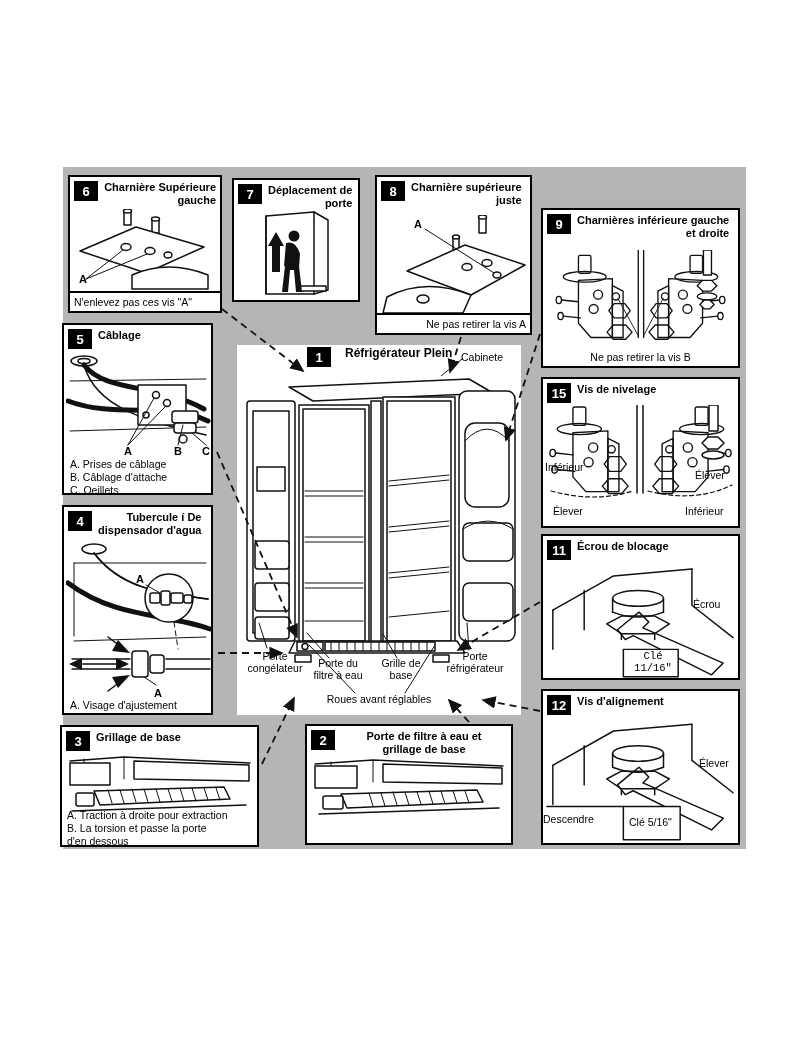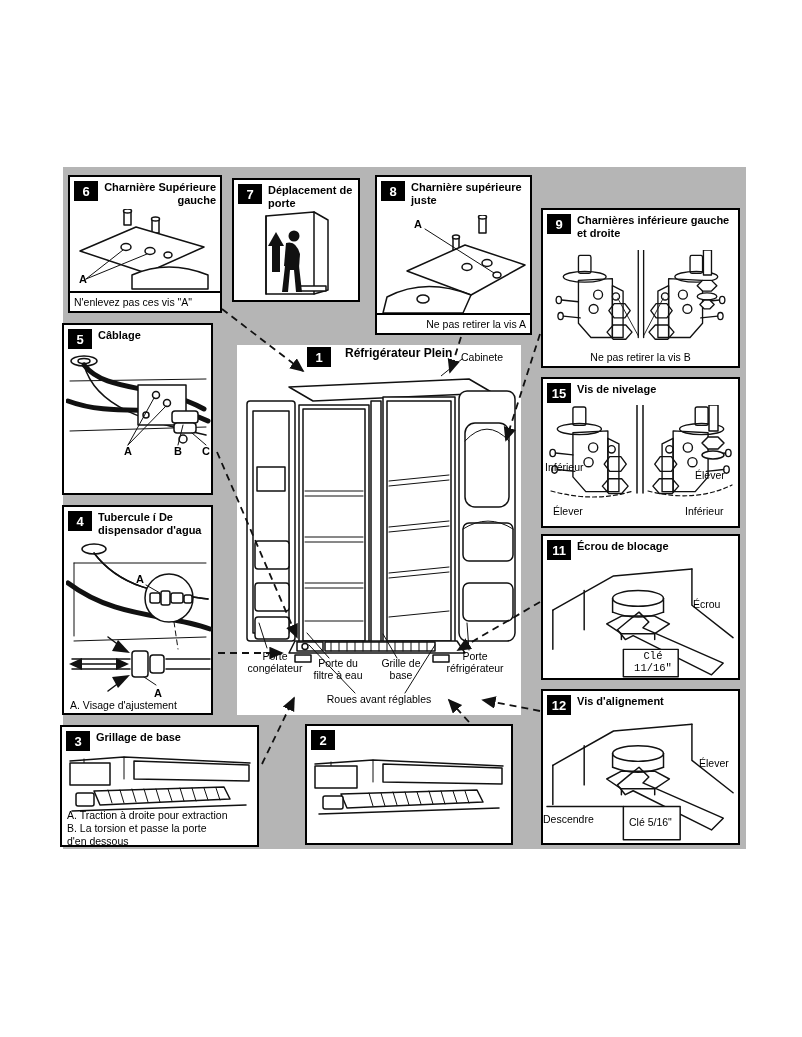--- a/index.html
+++ b/index.html
@@ -4,21 +4,21 @@
 <style>
   html,body{margin:0;padding:0;background:#fff;}
   .page{position:relative;width:802px;height:1037px;background:#ffffff;
         font-family:"Liberation Sans",sans-serif;color:#000;overflow:hidden;}
   .panel{position:absolute;left:63px;top:167px;width:683px;height:682px;background:#b5b5b5;}
   .box{position:absolute;background:#fff;border:2px solid #000;box-sizing:border-box;}
   .plain{border:none;}
   .hdr{display:flex;align-items:flex-start;gap:6px;padding:4px 4px 0 4px;}
   .badge{flex:0 0 auto;min-width:20px;height:20px;background:#000;color:#fff;font-weight:bold;
          font-size:13px;display:flex;align-items:center;justify-content:center;padding:0 2px;}
-  .title{font-weight:bold;font-size:11px;line-height:1.15;white-space:pre-line;}
+  .title{font-weight:bold;font-size:11px;line-height:1.15;white-space:pre-line;text-align:right;}
   .t12{font-size:12px;margin-left:8px;}
   .tr{flex:1;text-align:right;}
   .tc{flex:1;text-align:center;}
   .cap{position:absolute;left:0;right:0;bottom:0;border-top:2px solid #000;font-size:10.5px;
        padding:3px 4px;background:#fff;}
   .capc{text-align:right;}
   .capn{position:absolute;left:0;right:0;bottom:3px;text-align:center;font-size:10.5px;}
   .lbl{position:absolute;font-size:10.5px;line-height:1.15;white-space:pre-line;}
   .lblb{font-weight:bold;font-size:11px;}
   .ctr{text-align:center;}
@@ -233,20 +233,23 @@
       <rect x="108" y="70" width="22" height="10" rx="3" class="w"></rect>
       <circle cx="117" cy="86" r="4" class="w"></circle>
       <line x1="62" y1="92" x2="88" y2="45" class="s"></line>
       <line x1="62" y1="92" x2="100" y2="53" class="s"></line>
       <line x1="112" y1="92" x2="117" y2="72" class="s"></line>
       <line x1="140" y1="92" x2="126" y2="80" class="s"></line>
     </svg>
     <div class="lbl lblb" style="left:60px;top:120px;">A</div>
     <div class="lbl lblb" style="left:110px;top:120px;">B</div>
     <div class="lbl lblb" style="left:138px;top:120px;">C</div>
+    <div class="legend" style="left:6px;top:133px;">A. Prises de câblage
+B. Câblage d'attache
+C. Oeillets</div>
   </div>
 
   <div class="box" style="left:62px;top:505px;width:151px;height:210px;">
     <div class="hdr">
       <span class="badge">4</span>
       <div class="title">Tubercule í De
 dispensador d'agua</div>
     </div>
     <svg class="art" style="left:2px;top:34px;" width="147" height="158" viewBox="0 0 147 158">
       <ellipse cx="28" cy="8" rx="12" ry="5" class="w"></ellipse>
@@ -309,20 +312,22 @@
       <path d="M8,56 L182,50"></path>
     </svg>
     <div class="legend" style="left:5px;top:82px;">A. Traction à droite pour extraction
 B.  La torsion et passe la porte
       d'en dessous</div>
   </div>
 
   <div class="box" style="left:305px;top:724px;width:208px;height:121px;">
     <div class="hdr">
       <span class="badge">2</span>
+      <div class="title tc">Porte de filtre à eau et
+grillage de base</div>
     </div>
     <svg class="art" style="left:2px;top:32px;" width="200" height="62" viewBox="0 0 200 62">
       <path d="M6,6 L64,2 L194,8"></path>
       <line x1="22" y1="4" x2="22" y2="28" class="s"></line>
       <line x1="64" y1="2" x2="64" y2="24" class="s"></line>
       <rect x="6" y="8" width="42" height="22" class="w"></rect>
       <polygon points="74,6 193,10 193,26 74,24" class="w"></polygon>
       <polygon points="32,36 168,32 174,44 38,50" class="w"></polygon>
       <line x1="60" y1="35" x2="64" y2="48" class="s"></line>
         <line x1="72" y1="35" x2="76" y2="48" class="s"></line>

